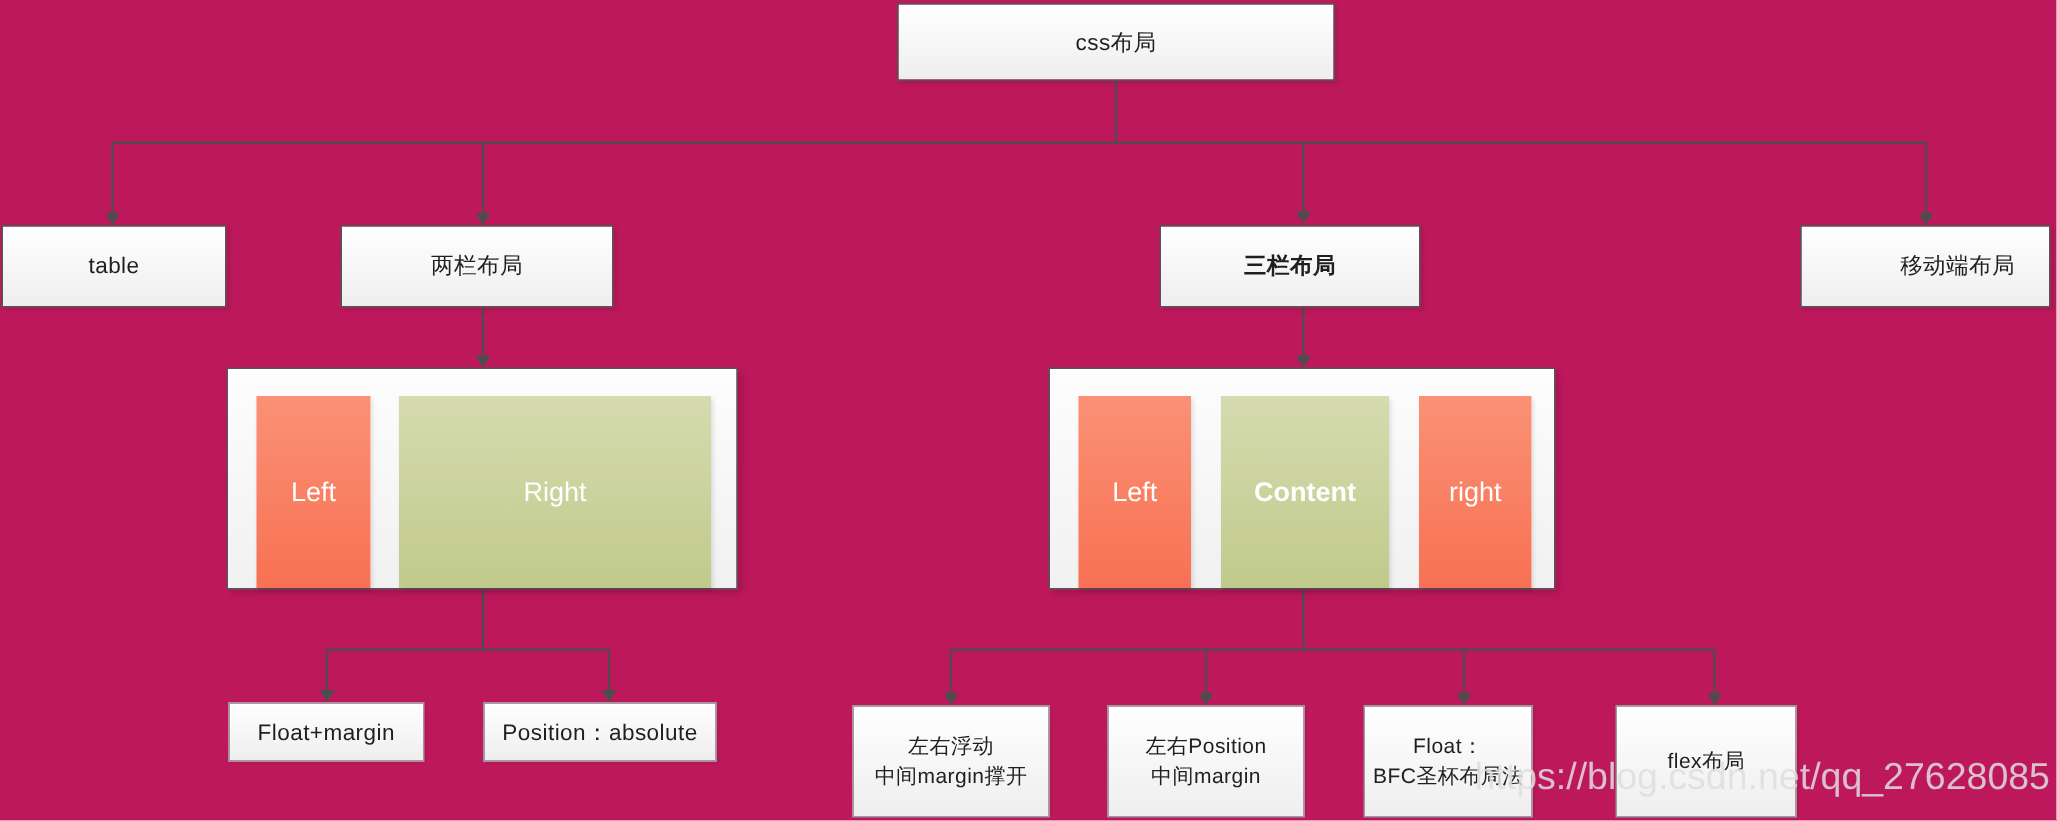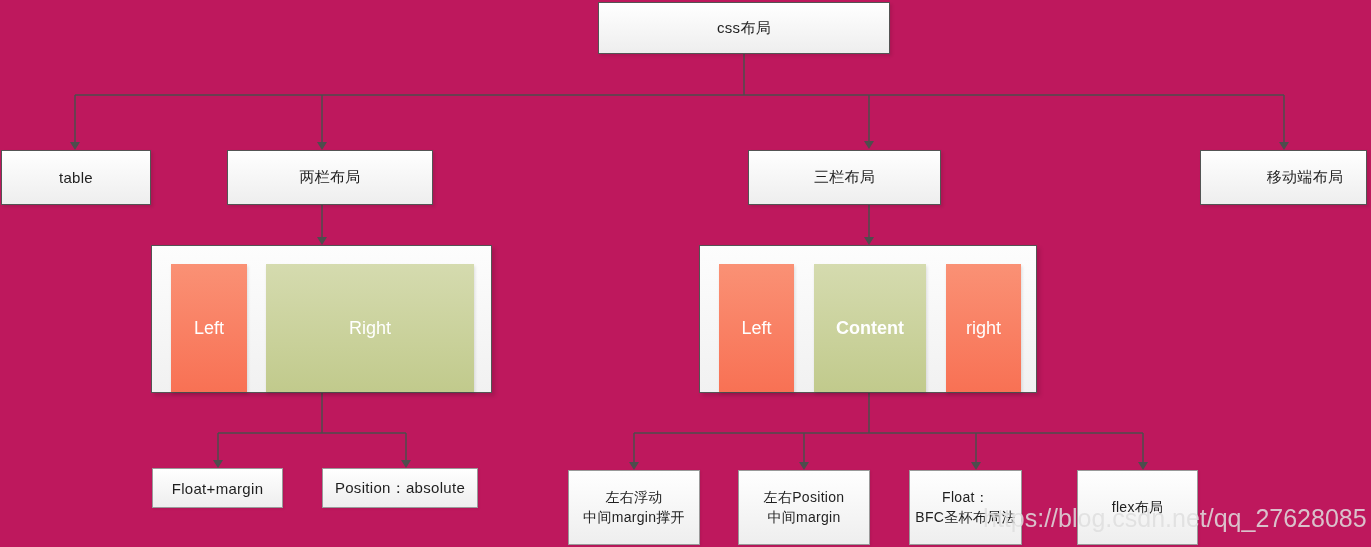--- a/index.html
+++ b/index.html
@@ -113,22 +113,22 @@
       <polygon points="799,462 809,462 804,470"></polygon>
     <path d="M976 433 V462"></path>  
       <polygon points="971,462 981,462 976,470"></polygon>
     <path d="M1143 433 V462"></path> 
       <polygon points="1138,462 1148,462 1143,470"></polygon>
   </svg>
 
   <div class="node" style="left:598px; top:2px; width:292px; height:52px;">css布局</div>
 
   <div class="node" style="left:1px; top:150px; width:150px; height:55px;">table</div>
-  <div class="node" style="left:227px; top:150px; width:206px; height:55px;">两栏布局</div>
-  <div class="node" style="left:748px; top:150px; width:193px; height:55px;">三栏布局</div>
+  <div class="node" style="left:227px; top:150px; width:182px; height:55px;">两栏布局</div>
+  <div class="node" style="left:773px; top:150px; width:174px; height:55px;font-weight:bold;">三栏布局</div>
   <div class="node" style="left:1200px; top:150px; width:167px; height:55px;padding-left:43px;">移动端布局</div>
 
   <div class="container-box" style="left:151px; top:245px; width:341px; height:148px;">
     <div class="col salmon" style="left:19px; width:76px;">Left</div>
     <div class="col green" style="left:114px; width:208px;">Right</div>
   </div>
 
   <div class="container-box" style="left:699px; top:245px; width:338px; height:148px;">
     <div class="col salmon" style="left:19px; width:75px;">Left</div>
     <div class="col green" style="left:114px; width:112px;font-weight:bold;">Content</div>

